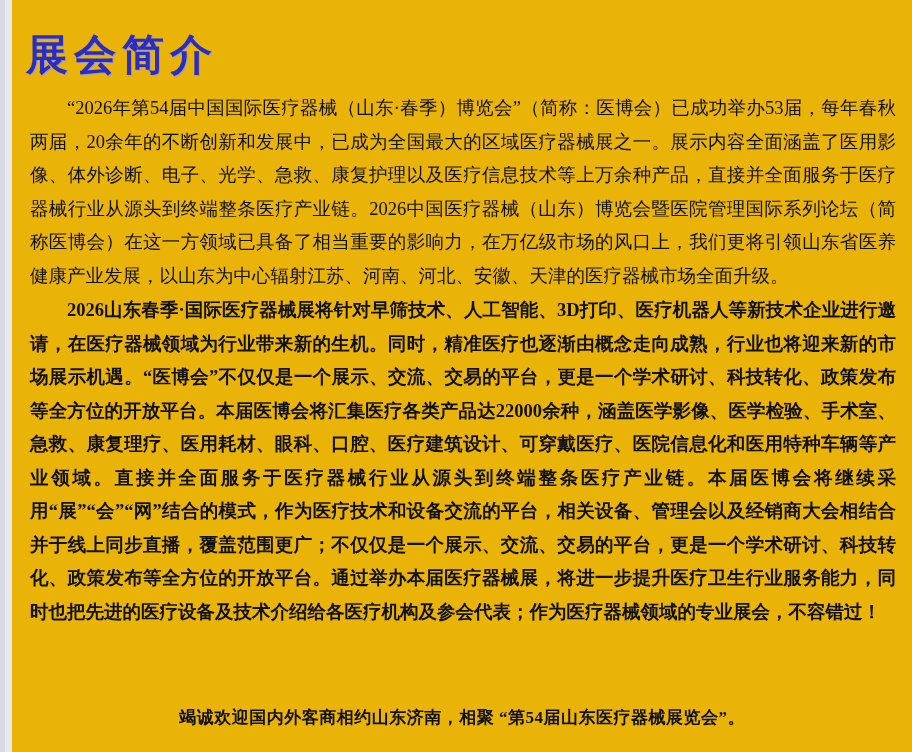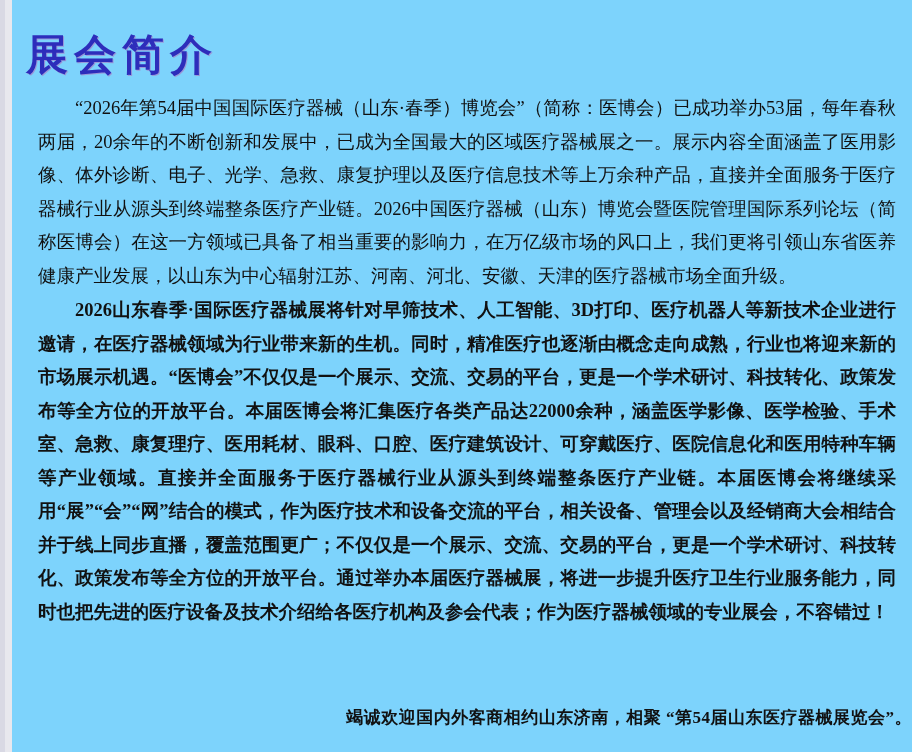--- a/index.html
+++ b/index.html
@@ -12,21 +12,21 @@
     background: #fdfdfb;
     font-family: "Liberation Serif", serif;
     overflow: hidden;
     position: relative;
   }
   .page {
     position: relative;
     width: 912px;
     height: 752px;
     box-sizing: border-box;
-    background: #7dd3fc;
+    background: #eab308;
   }
   .left-bar {
     position: absolute;
     left: 0;
     top: 0;
     width: 12px;
     height: 752px;
     background: #e8e8ee;
   }
   .left-bar-inner {
@@ -60,33 +60,33 @@
     left: 18px;
     top: 92px;
     width: 866px;
     font-size: 18.5px;
     line-height: 33.5px;
     color: #111111;
     text-align: justify;
     text-justify: inter-ideograph;
   }
   .para {
-    margin: 0 0 0 8px;
+    margin: 0 0 0 0;
     text-indent: 2em;
   }
   .para + .para {
     margin-top: 1px;
     font-weight: bold;
   }
   .footer {
     position: absolute;
     left: 0;
     top: 706px;
     width: 900px;
-    text-align: right;
+    text-align: center;
     font-size: 17px;
     font-weight: bold;
     color: #111111;
     letter-spacing: 0.5px;
   }
 </style>
 </head>
 <body>
 
 <div class="page">

